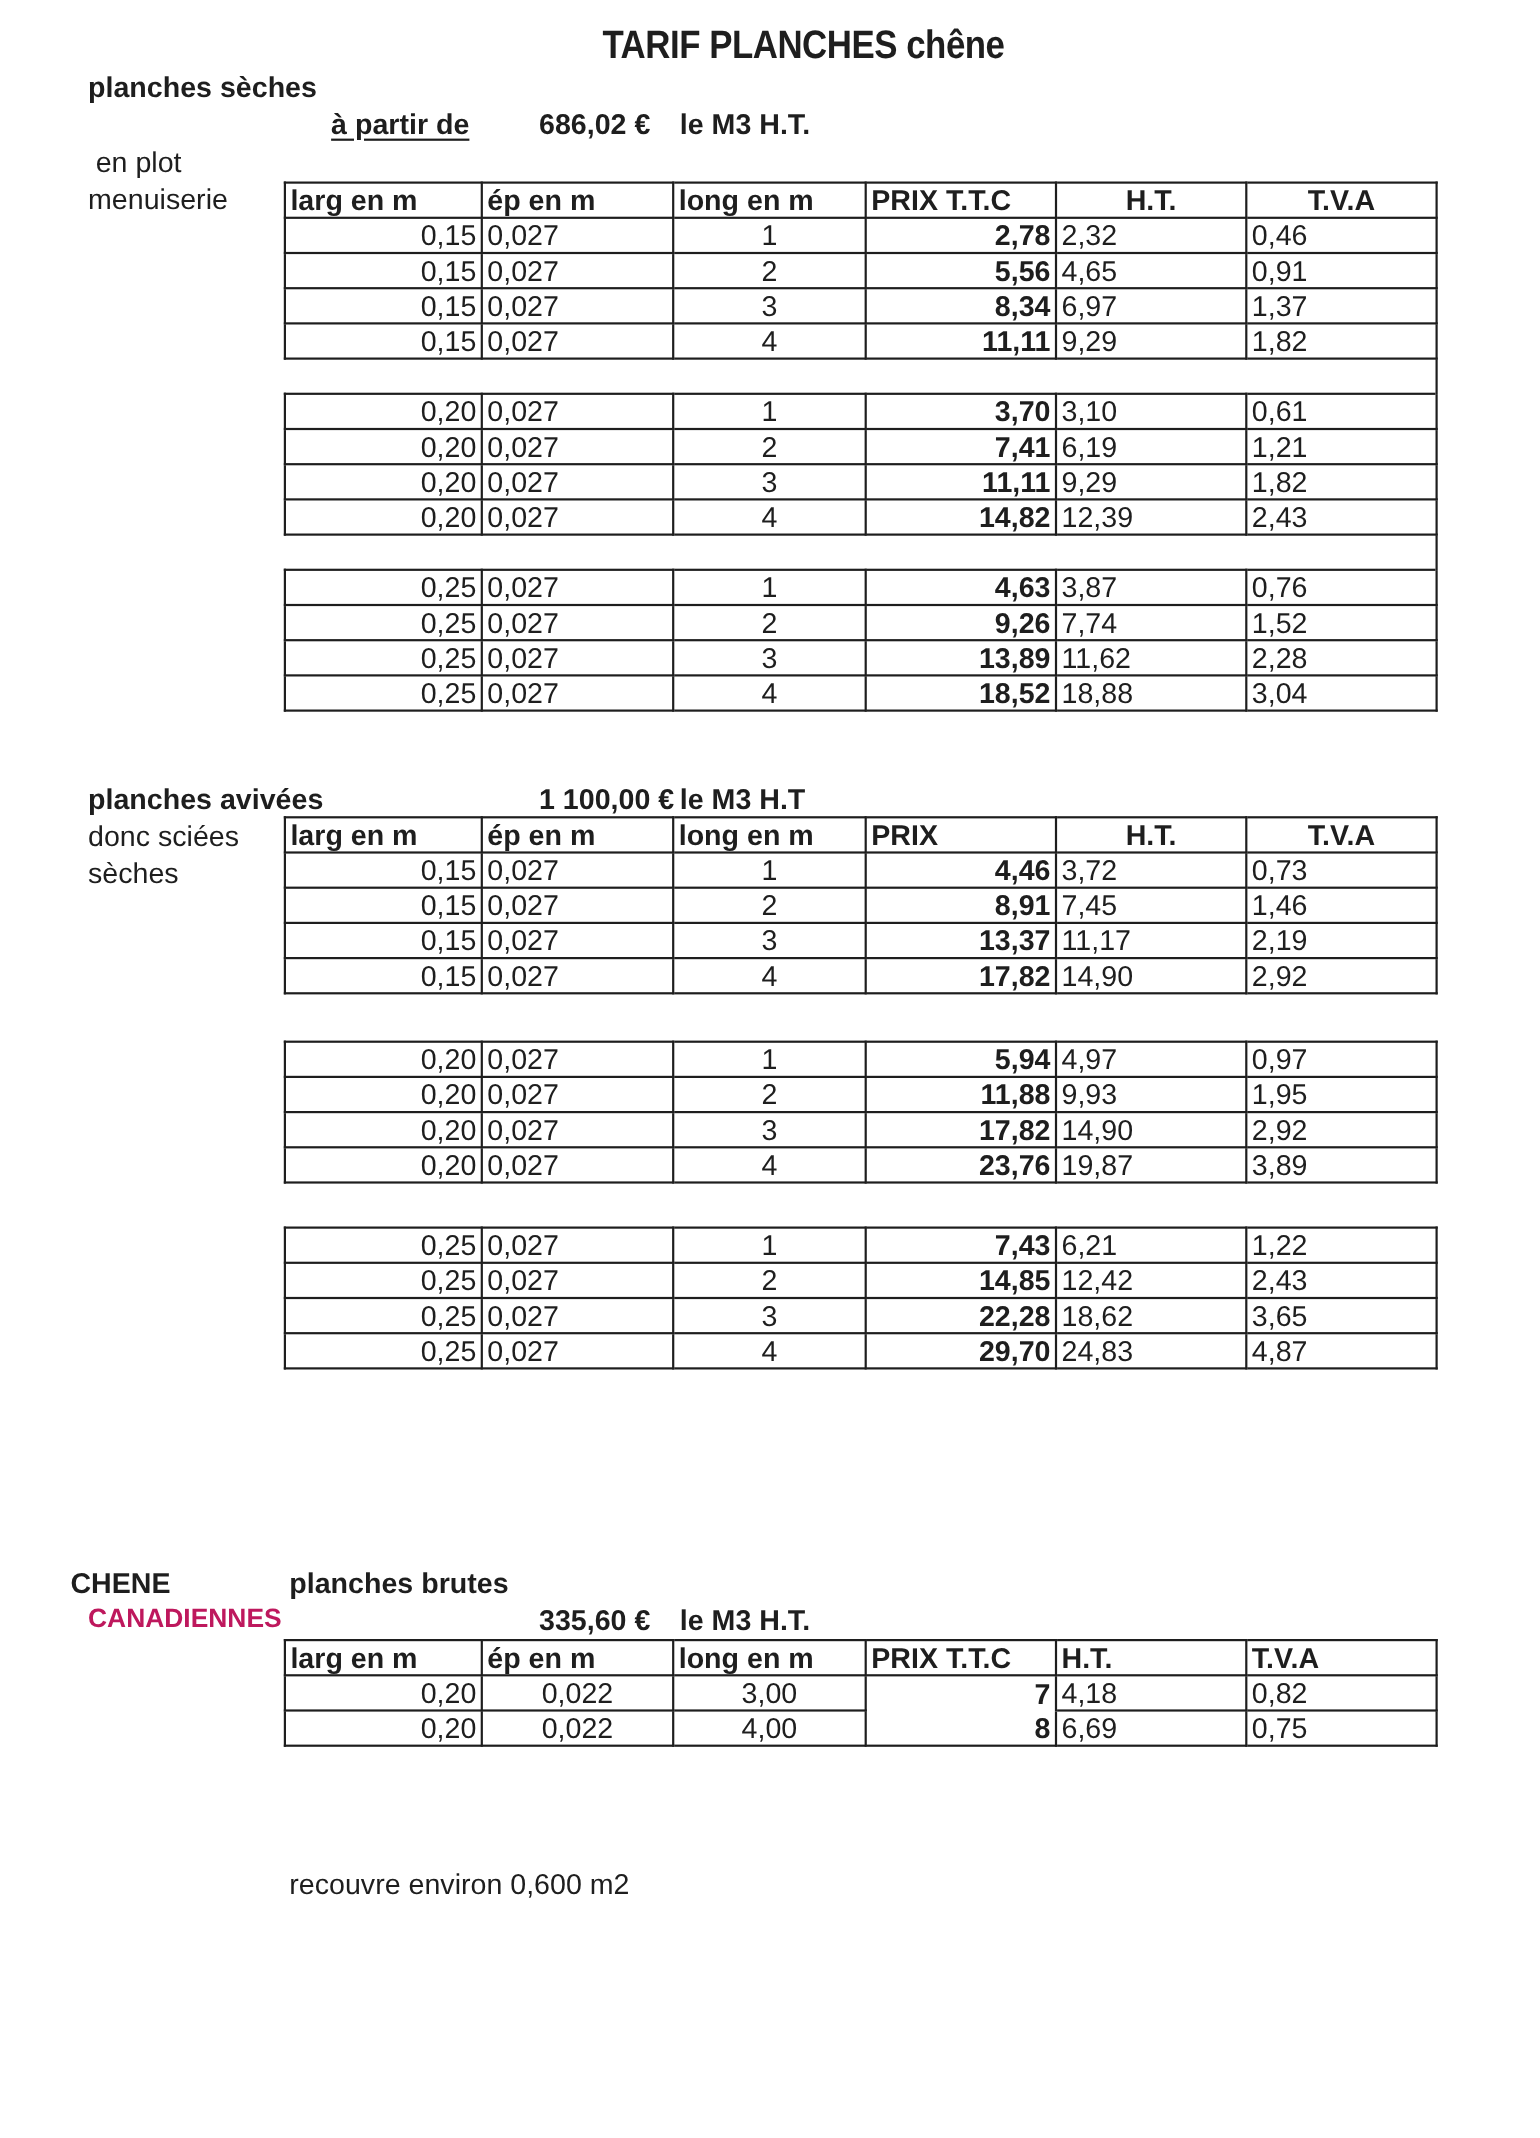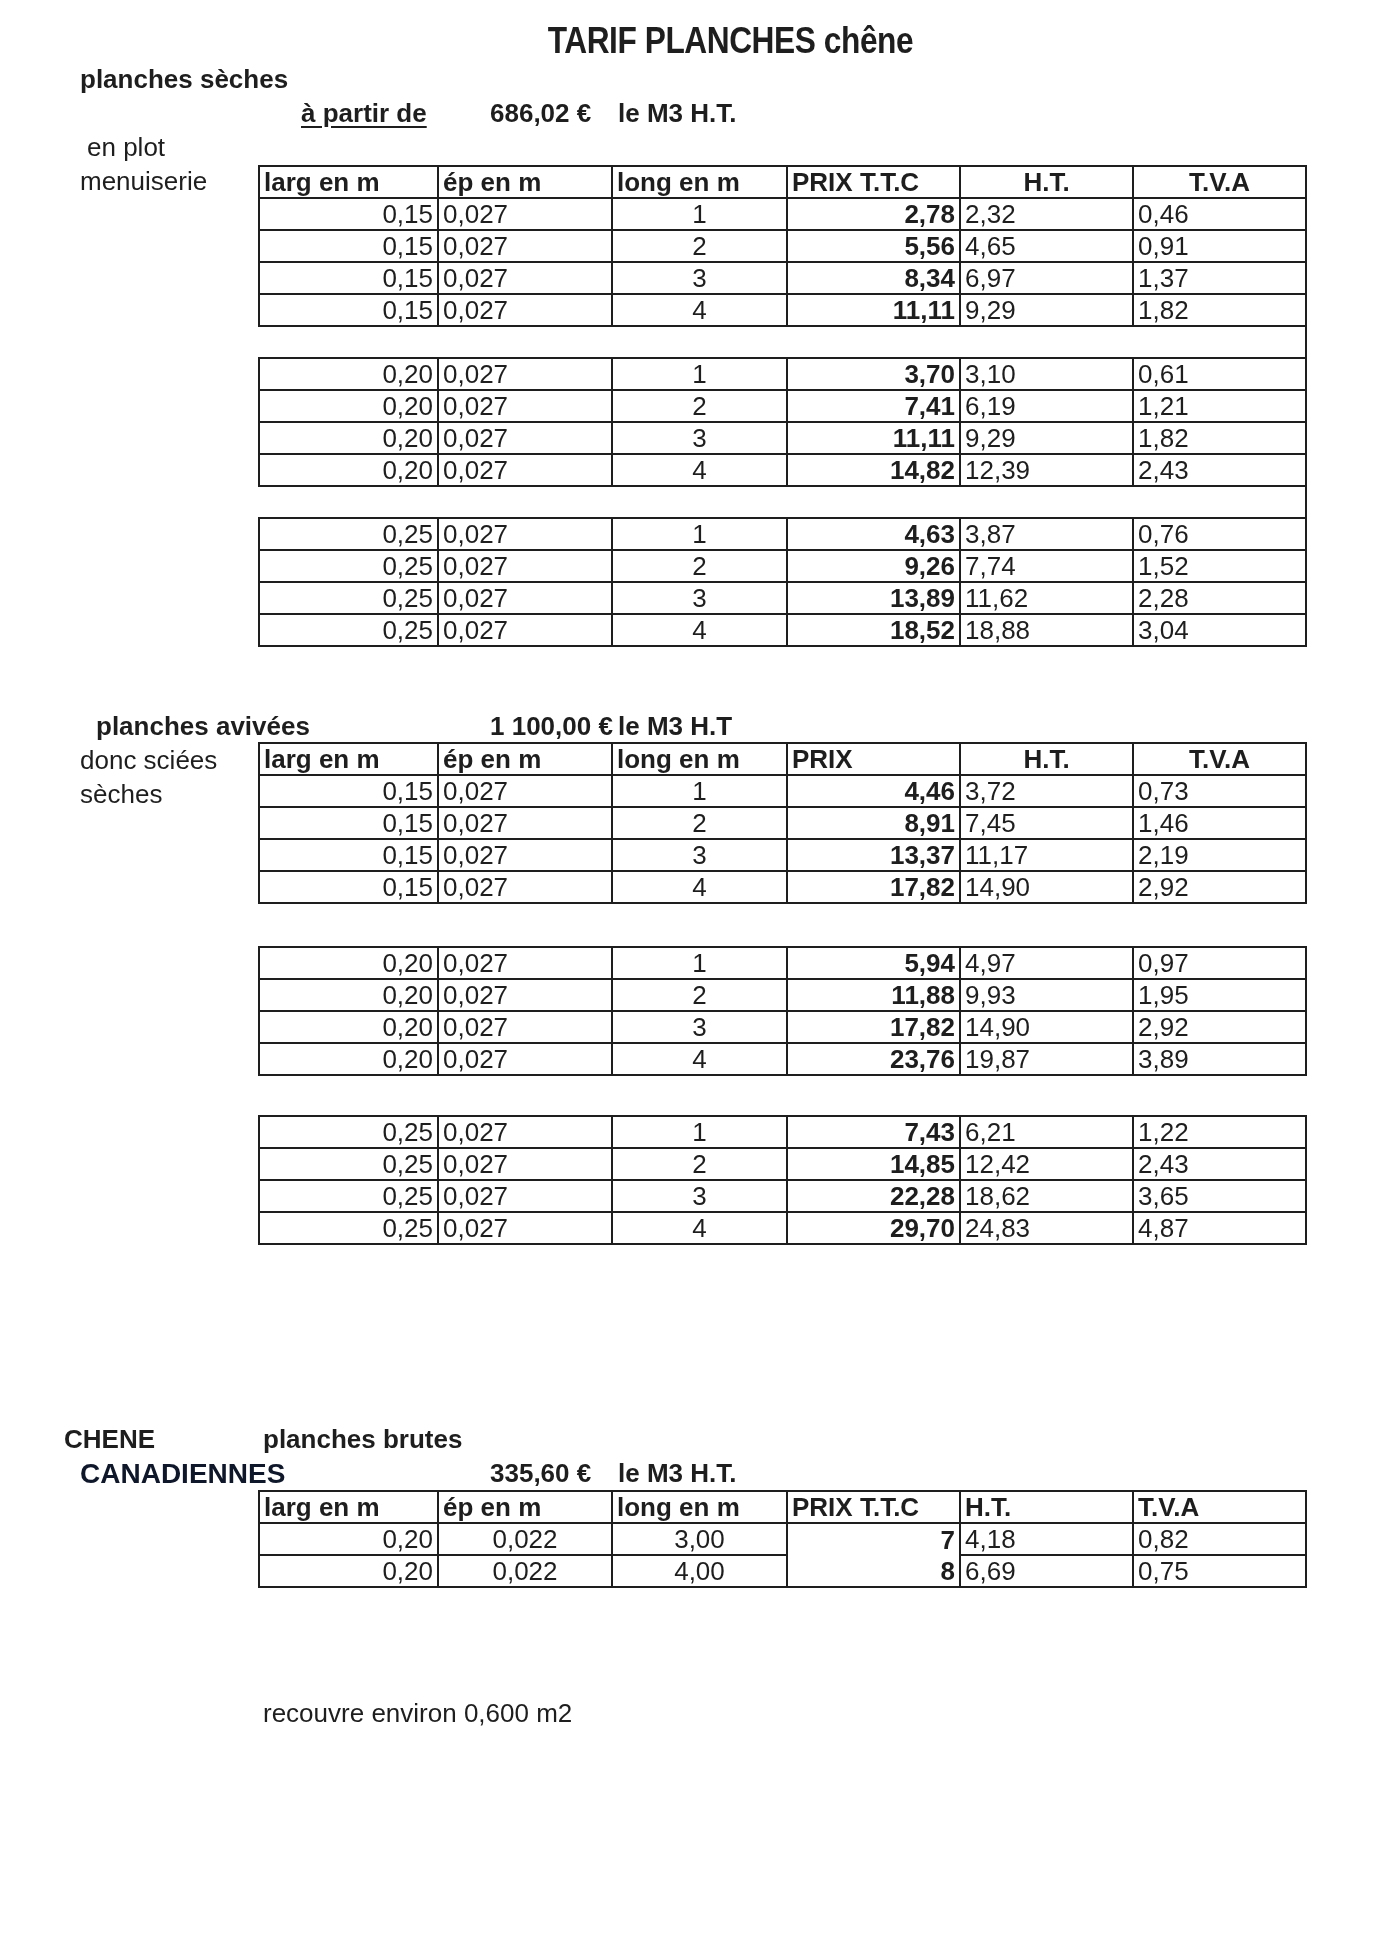--- a/index.html
+++ b/index.html
@@ -3,21 +3,21 @@
 <meta charset="utf-8">
 <style>
   html, body { margin:0; padding:0; background:#ffffff; }
   body { width:1400px; height:1944px; position:relative; overflow:hidden;
          font-family:"Liberation Sans", "DejaVu Sans", sans-serif; color:#1e1e1e; }
   .abs { position:absolute; white-space:nowrap; }
   .title { left:0; width:1660px; top:20px; text-align:center; font-size:36px; font-weight:bold; letter-spacing:-0.5px; transform:scaleX(0.88); transform-origin:0 0; }
   .h-bold { font-weight:bold; font-size:26px; }
   .txt { font-size:26px; }
   .u { text-decoration:underline; text-underline-offset:4px; }
-  .red { color:#0f172a; font-weight:bold; font-size:28px; }
+  .red { color:#be185d; font-weight:bold; font-size:24px; }
 
   table.grid { position:absolute; border-collapse:collapse; table-layout:fixed; font-size:26px; }
   table.grid td { border:2px solid #1e1e1e; height:30px; padding:0 4px; line-height:30px; overflow:hidden; white-space:nowrap; }
   table.grid tr.head td { font-weight:bold; }
   td.r { text-align:right;border-radius:11px; }
   td.c { text-align:center; }
   td.l { text-align:left; }
   td.b { font-weight:bold; }
   tr.spacer td { border-left:none; border-bottom:none; border-top:2px solid #1e1e1e; height:30px; }
   tr.spacer td.last { border-right:2px solid #1e1e1e; }
@@ -165,21 +165,21 @@
         <td class="r">0,25</td>
         <td class="l">0,027</td>
         <td class="c">4</td>
         <td class="r b">18,52</td>
         <td class="l">18,88</td>
         <td class="l">3,04</td>
       </tr>
     </tbody>
 </table>
 
-<div class="abs h-bold" style="left:96px; top:711px;">planches avivées</div>
+<div class="abs h-bold" style="left:80px; top:711px;">planches avivées</div>
 <div class="abs h-bold" style="left:490px; top:711px;">1 100,00 €</div>
 <div class="abs h-bold" style="left:618px; top:711px;">le M3 H.T</div>
 <div class="abs txt" style="left:80px; top:745px;">donc sciées</div>
 <div class="abs txt" style="left:80px; top:779px;">sèches</div>
 
 <table class="grid" id="t2a" style="left:258px; top:742px; width:1047px;">
   <colgroup>
       <col style="width:179px">
       <col style="width:174px">
       <col style="width:175px">

